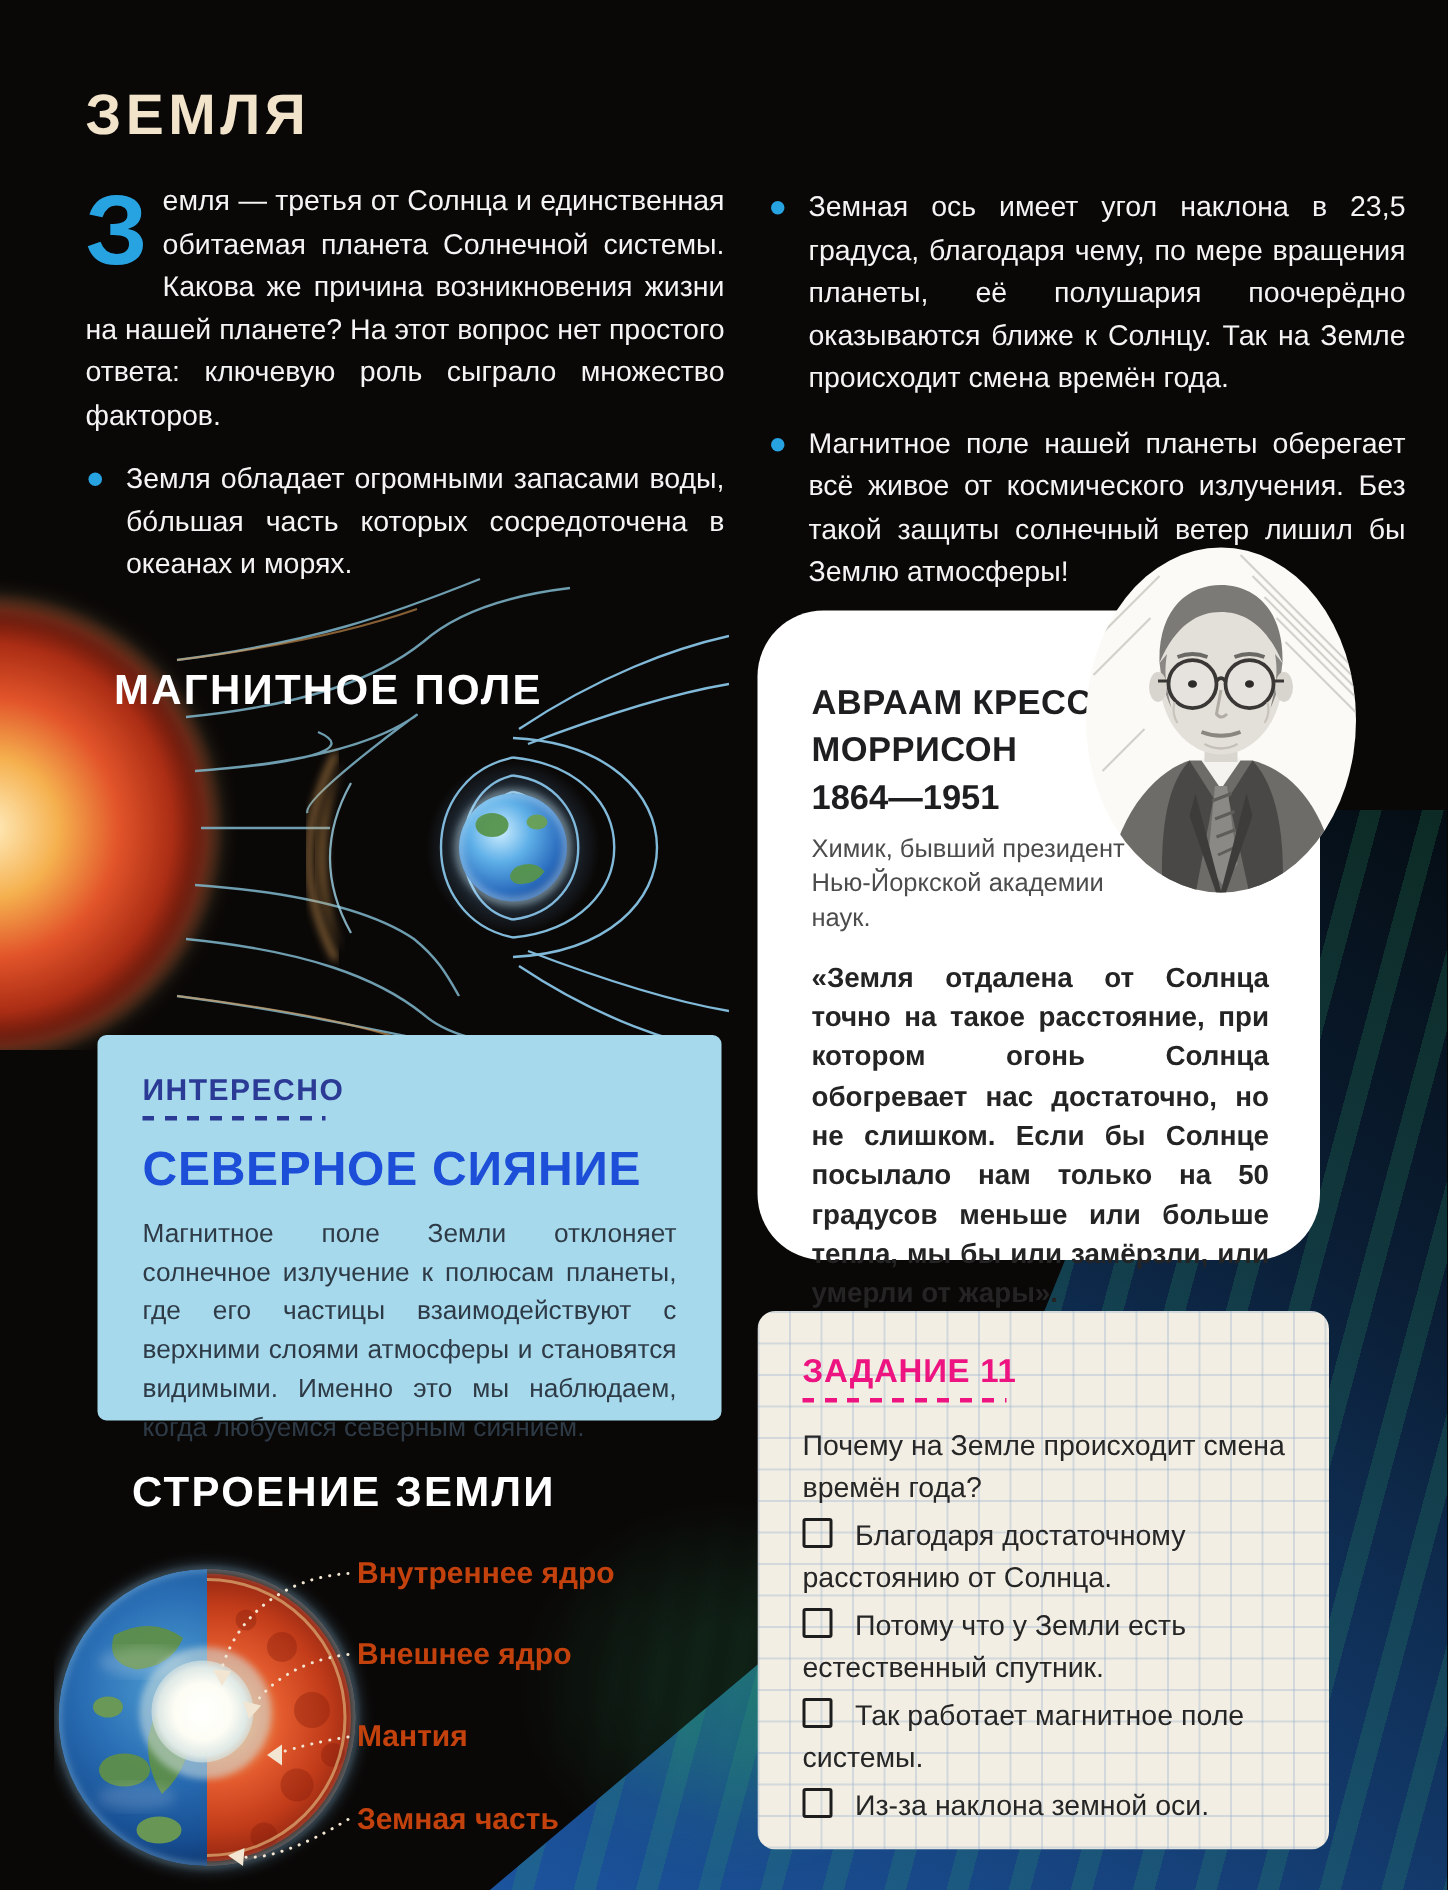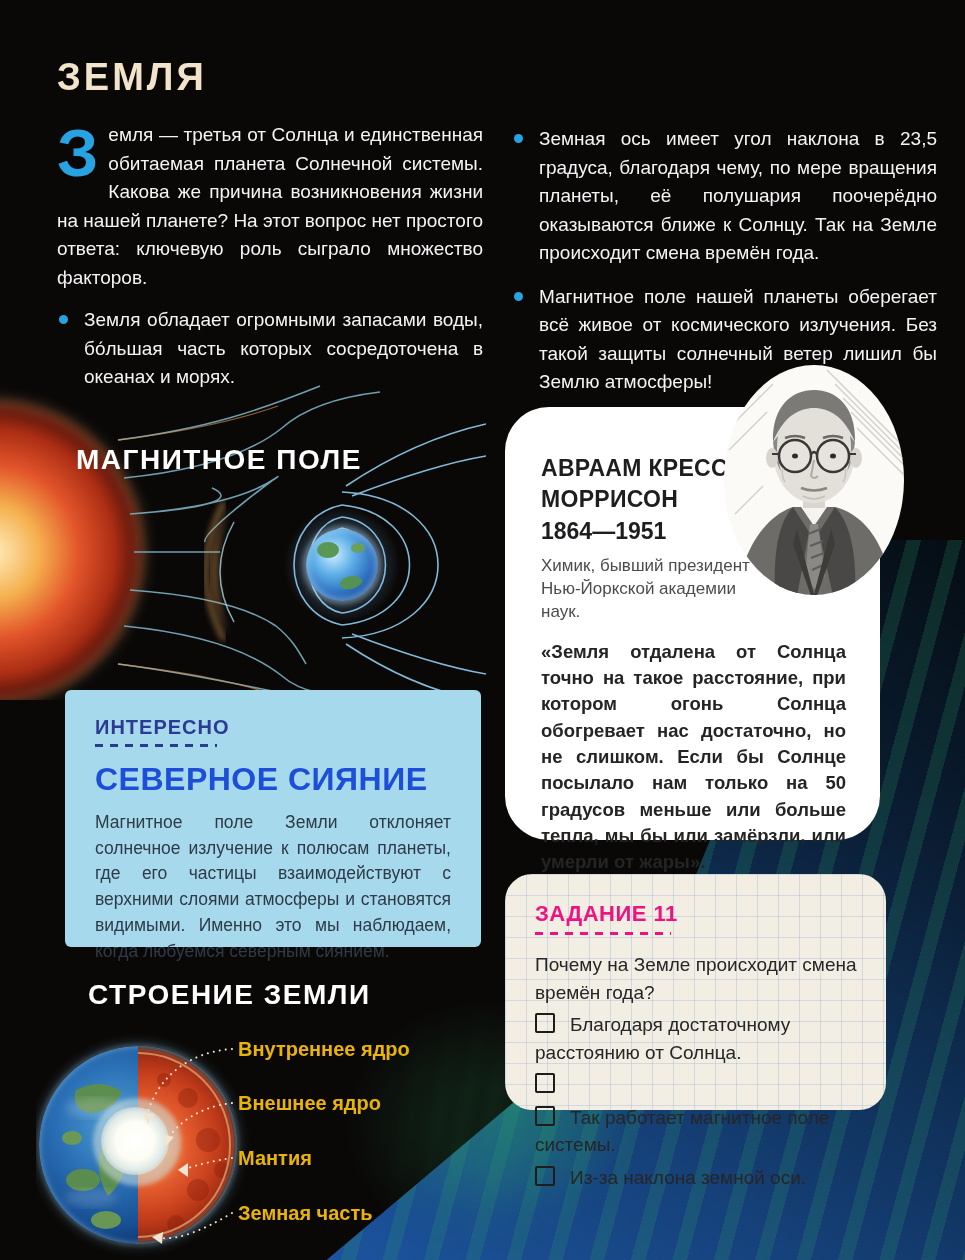--- a/index.html
+++ b/index.html
@@ -47,21 +47,21 @@
   ul.bullets { list-style:none; margin:14px 0 0 0; padding:0; }
   .col-right ul.bullets { margin-top:4px; }
   ul.bullets li {
     position:relative; padding-left:27px; margin-bottom:15px;
     font-size:19px; line-height:1.5; text-align:justify; color:#f4f4f4;
   }
   .dot { position:absolute; left:2px; top:9px; width:9px; height:9px; border-radius:50%; background:#27a3e2; }
   
   .magfield  { position:absolute; left:0; top:382px; width:486px; height:318px; z-index:1; }
   .structfig { position:absolute; left:36px; top:1028px; width:420px; height:232px; z-index:1; }
-  .struct-label { position:absolute; left:238px; z-index:2; font-size:20px; font-weight:700; color:#eab308; white-space:nowrap; }
+  .struct-label { position:absolute; left:238px; z-index:2; font-size:20px; font-weight:700; color:#c2410c; white-space:nowrap; }
   .sl1{top:1038px}.sl2{top:1092px}.sl3{top:1147px}.sl4{top:1202px}
   
   .interest-box {
     position:absolute; left:65px; top:679px; width:416px; height:257px; z-index:2;
     box-sizing:border-box; background:#a6d9ec; border-radius:6px; padding:26px 30px 0 30px;margin-top:11px;
   }
   .interest-label { font-size:20px; font-weight:800; letter-spacing:1px; color:#2b3a94; }
   .dash { height:3px; margin-top:5px; }
   .dash-blue { width:122px; background:repeating-linear-gradient(90deg,#2b3a94 0 8px, transparent 8px 15px); }
   .interest-heading { margin:14px 0 0 0; font-size:32px; font-weight:800; letter-spacing:0.5px; color:#1d4ed8; }
@@ -73,22 +73,22 @@
     padding:46px 34px 0 36px; color:#1e1e20;
   }
   .card-name  { font-size:23px; font-weight:800; line-height:1.35; letter-spacing:0.3px; width:210px; }
   .card-years { font-size:23px; font-weight:800; margin-top:3px; }
   .card-bio   { margin:10px 0 0 0; font-size:17px; line-height:1.35; color:#4c4c4c; width:220px; }
   .card-quote { margin:15px 0 0 0; font-size:18.5px; font-weight:800; line-height:1.42; color:#242424; text-align:justify; }
   .card-attr  { margin:2px 0 0 0; font-size:17.5px; line-height:1.37; color:#363636; }
   .portrait   { position:absolute; left:723px; top:364px; width:182px; height:232px; z-index:3; }
   
   .task-box {
-    position:absolute; left:505px; top:874px; width:381px; height:236px; z-index:2;
-    box-sizing:border-box; border-radius:27px; padding:27px 28px 0 30px; color:#262626;
+    position:absolute; left:505px; top:874px; width:381px; height:359px; z-index:2;
+    box-sizing:border-box; border-radius:12px; padding:27px 28px 0 30px; color:#262626;
     background-color:#f2eee3;
     background-image:
       linear-gradient(rgba(150,175,205,0.35) 1px, transparent 1px),
       linear-gradient(90deg, rgba(150,175,205,0.35) 1px, transparent 1px);
     background-size:21px 21px;
   }
   .task-label { font-size:22px; font-weight:800; letter-spacing:0.5px; color:#ed1380; }
   .dash-pink { width:136px; background:repeating-linear-gradient(90deg,#ed1380 0 8px, transparent 8px 15px); }
   .task-question { margin:16px 0 5px 0; font-size:19px; line-height:1.45; }
   .task-option { margin:0 0 5px 0; font-size:19px; line-height:1.45; }
@@ -353,18 +353,18 @@
       <path d="M60,104 Q58,112 62,118" fill="none" stroke="#c8c4bc" stroke-width="1.5"></path>
       <path d="M122,104 Q124,112 120,118" fill="none" stroke="#c8c4bc" stroke-width="1.5"></path>
     </g>
   </svg>
 
   <div class="task-box">
     <div class="task-label">ЗАДАНИЕ 11</div>
     <div class="dash dash-pink"></div>
     <p class="task-question">Почему на Земле происходит смена времён года?</p>
     <p class="task-option"><span class="checkbox"></span><span>Благодаря достаточному расстоянию от Солнца.</span></p>
-    <p class="task-option"><span class="checkbox"></span></p>
+    <p class="task-option"><span class="checkbox"></span><span>Потому что у Земли есть естественный спутник.</span></p>
     <p class="task-option"><span class="checkbox"></span><span>Так работает магнитное поле системы.</span></p>
     <p class="task-option"><span class="checkbox"></span><span>Из-за наклона земной оси.</span></p>
   </div>
 
 </div>
 
 </body></html>

